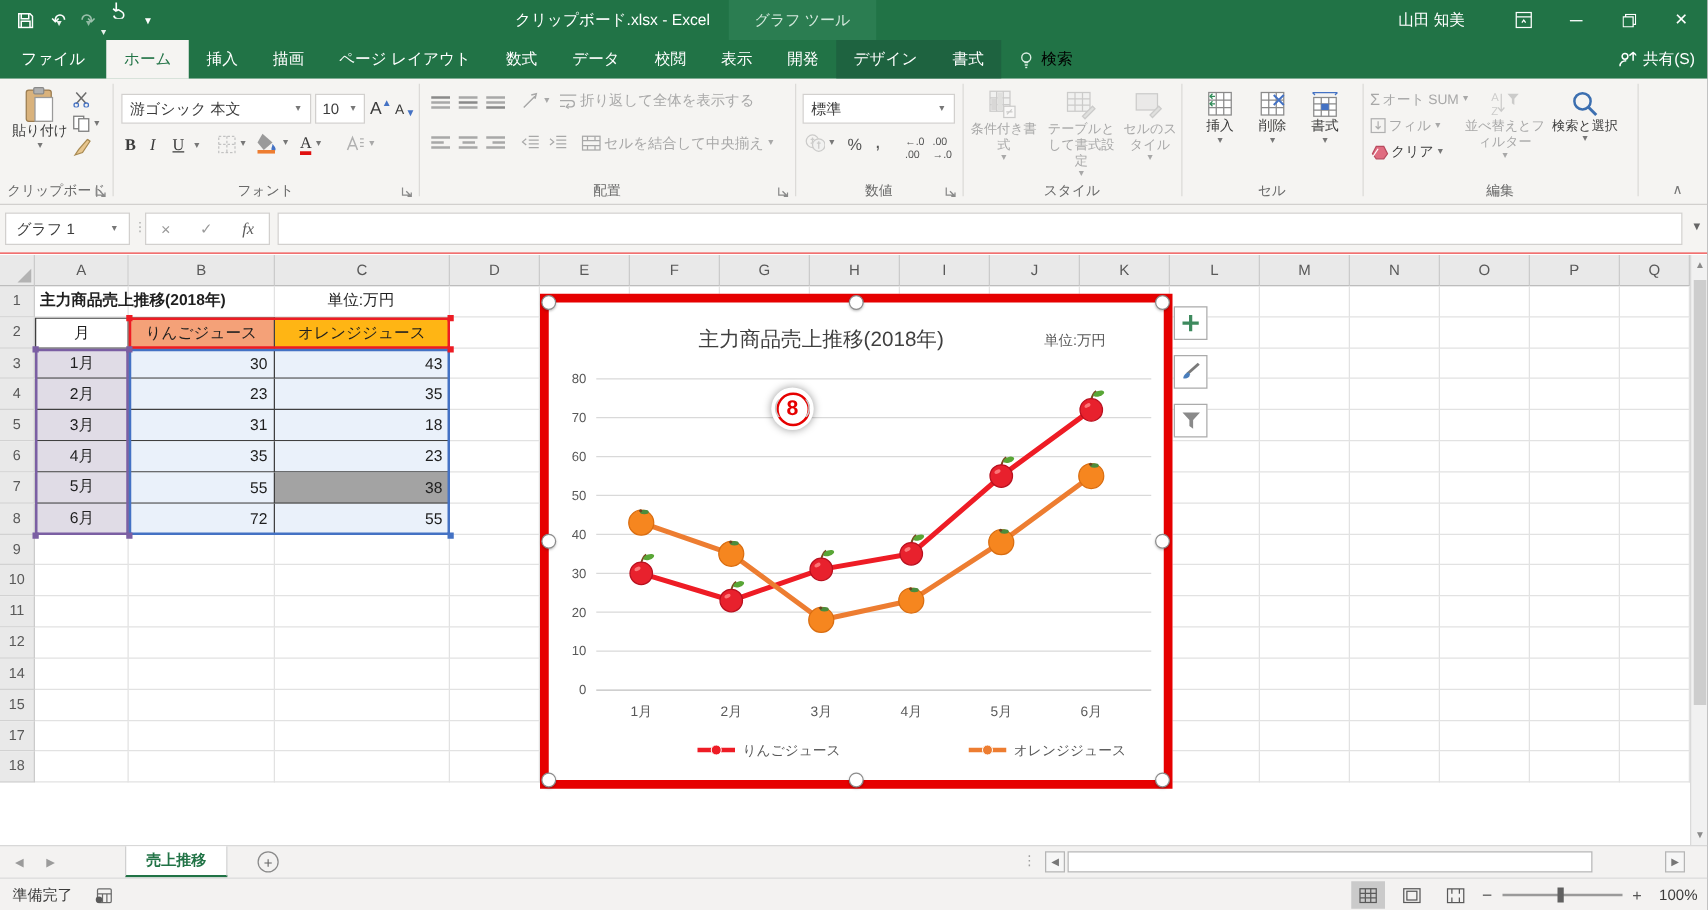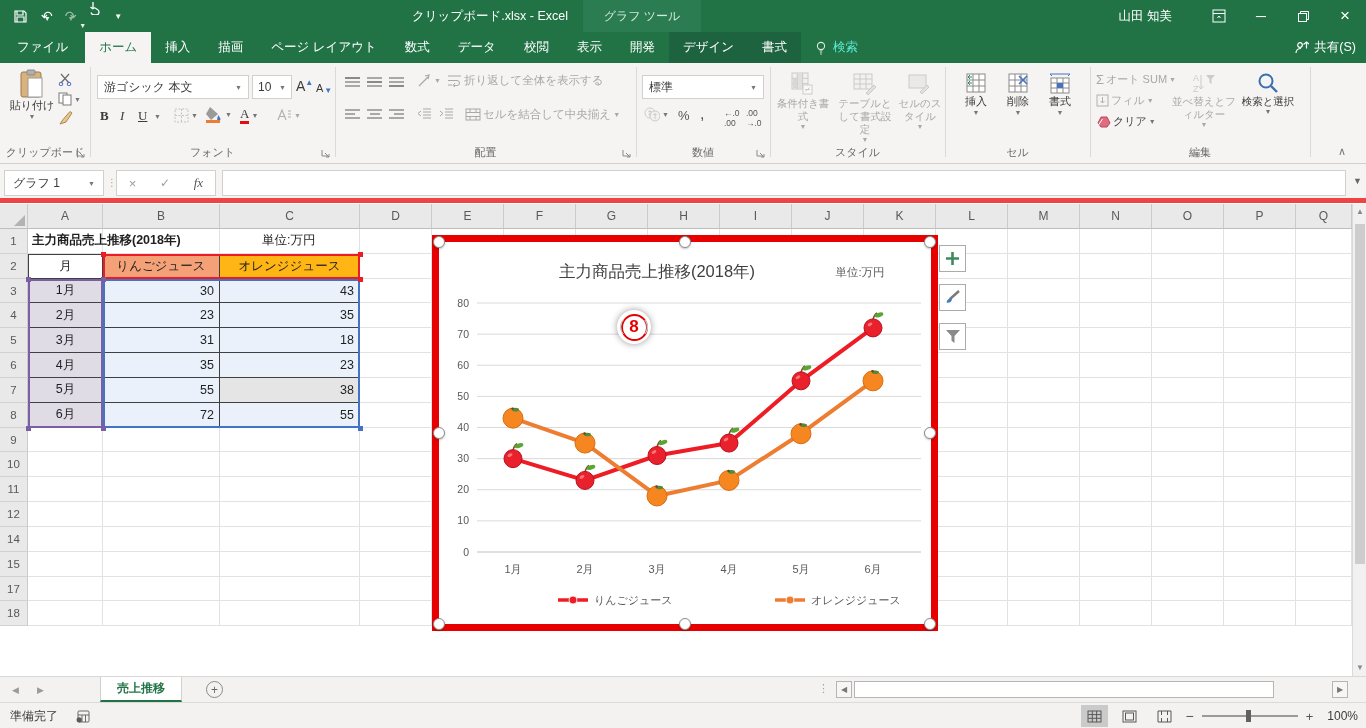--- a/index.html
+++ b/index.html
@@ -18,41 +18,41 @@
 .tb-right { position:absolute; right:0; top:0; height:32px; display:flex; align-items:center; }
 .tb-right .uname { font-size:12.5px; margin-right:26px; }
 .winbtn { width:42px; height:32px; display:flex; align-items:center; justify-content:center; font-size:14px; }
 
 
 .tabrow { position:absolute; left:0; top:32px; width:1366px; height:31px; background:#217346; display:flex; color:#fff; font-size:12.5px; }
 .rtab { padding:0 14px; display:flex; align-items:center; white-space:nowrap; }
 .rtab.file { padding:0 17px; }
 .rtab.active { background:#f5f4f2; color:#217346; }
 .ctxgroup { display:flex; background:#1e6340; }
-.searchtab { display:flex; align-items:center; gap:6px; padding:0 14px; color:#5eead4; }
+.searchtab { display:flex; align-items:center; gap:6px; padding:0 14px; color:#000000; }
 .share { position:absolute; right:10px; top:32px; height:31px; display:flex; align-items:center; gap:5px; color:#fff; font-size:12.5px; }
 
 
 .ribbon { position:absolute; left:0; top:63px; width:1366px; height:101px; background:#f5f4f2; border-bottom:1px solid #d2d0ce; }
 .grp { position:absolute; top:0; height:100px; }
 .gdiv { position:absolute; top:4px; height:90px; width:1px; background:#dcdad8; }
 .glabel { position:absolute; bottom:3px; left:0; right:0; text-align:center; font-size:11px; color:#696969; white-space:nowrap; }
 .launcher { position:absolute; bottom:4px; right:4px; width:10px; height:10px; }
 .dd2 { font-size:7px; color:#777; }
 .gray, .gray * { color:#a8a8a8 !important; }
 .icon-dim svg { opacity:.45; }
 .bigbtn { position:absolute; display:flex; flex-direction:column; align-items:center; text-align:center; font-size:11px; color:#3b3b3b; line-height:1.25; }
 .mini { position:absolute; display:flex; align-items:center; gap:2px; font-size:11px; color:#3b3b3b; }
 .fld { background:#fff; border:1px solid #d2d0ce; display:flex; align-items:center; font-size:12px; color:#3b3b3b; }
 .ab { position:absolute; }
 .alni { display:inline-block; width:15px; }
 .alni i { display:block; height:2px; background:#a8a8a8; margin:2px 0; }
 
 
-.fbar { position:absolute; left:0; top:164px; width:1366px; height:39px; background:#f5f4f2; border-bottom:5px solid #ef4444; }
+.fbar { position:absolute; left:0; top:164px; width:1366px; height:39px; background:#f5f4f2; border-bottom:1px solid #ef4444; }
 .namebox { position:absolute; left:4px; top:6px; width:100px; height:26px; }
 .fbtns { position:absolute; left:116px; top:6px; width:100px; height:26px; justify-content:space-around; }
 .ffield { position:absolute; left:222px; top:6px; width:1124px; height:26px; }
 .fchev { position:absolute; right:4px; top:12px; color:#666; font-size:9px; }
 
 
 .sheet { position:absolute; left:0; top:204px; width:1352px; height:472px; overflow:hidden; background:#fff; }
 .colhead { display:flex; height:25px; }
 .hc { background:#e9e9e9; border-right:1px solid #cbcbcb; border-bottom:1px solid #bdbdbd; display:flex; align-items:center; justify-content:center; font-size:12px; color:#595959; flex:none; }
 .corner { position:relative; }
@@ -661,21 +661,21 @@
         <div class="cell" style="width: 72px;"></div>
         <div class="cell" style="width: 72px;"></div>
         <div class="cell" style="width: 72px;"></div>
         <div class="cell" style="width: 72px;"></div>
         <div class="cell" style="width: 56px;"></div>
       </div>
       <div class="grow">
         <div class="rn">7</div>
         <div class="cell c-mid" style="width: 75px; background: rgb(224, 220, 230); border-right: 1px solid rgb(64, 64, 64); border-bottom: 1px solid rgb(64, 64, 64); border-left: 1px solid rgb(64, 64, 64);">5月</div>
         <div class="cell c-num" style="width: 117px; background: rgb(234, 241, 250); border-right: 1px solid rgb(64, 64, 64); border-bottom: 1px solid rgb(64, 64, 64);">55</div>
-        <div class="cell c-num" style="width: 140px; background: #e5e5e5; border-right: 1px solid rgb(64, 64, 64); border-bottom: 1px solid rgb(64, 64, 64);">38</div>
+        <div class="cell c-num" style="width: 140px; background: #a3a3a3; border-right: 1px solid rgb(64, 64, 64); border-bottom: 1px solid rgb(64, 64, 64);">38</div>
         <div class="cell" style="width: 72px;"></div>
         <div class="cell" style="width: 72px;"></div>
         <div class="cell" style="width: 72px;"></div>
         <div class="cell" style="width: 72px;"></div>
         <div class="cell" style="width: 72px;"></div>
         <div class="cell" style="width: 72px;"></div>
         <div class="cell" style="width: 72px;"></div>
         <div class="cell" style="width: 72px;"></div>
         <div class="cell" style="width: 72px;"></div>
         <div class="cell" style="width: 72px;"></div>

